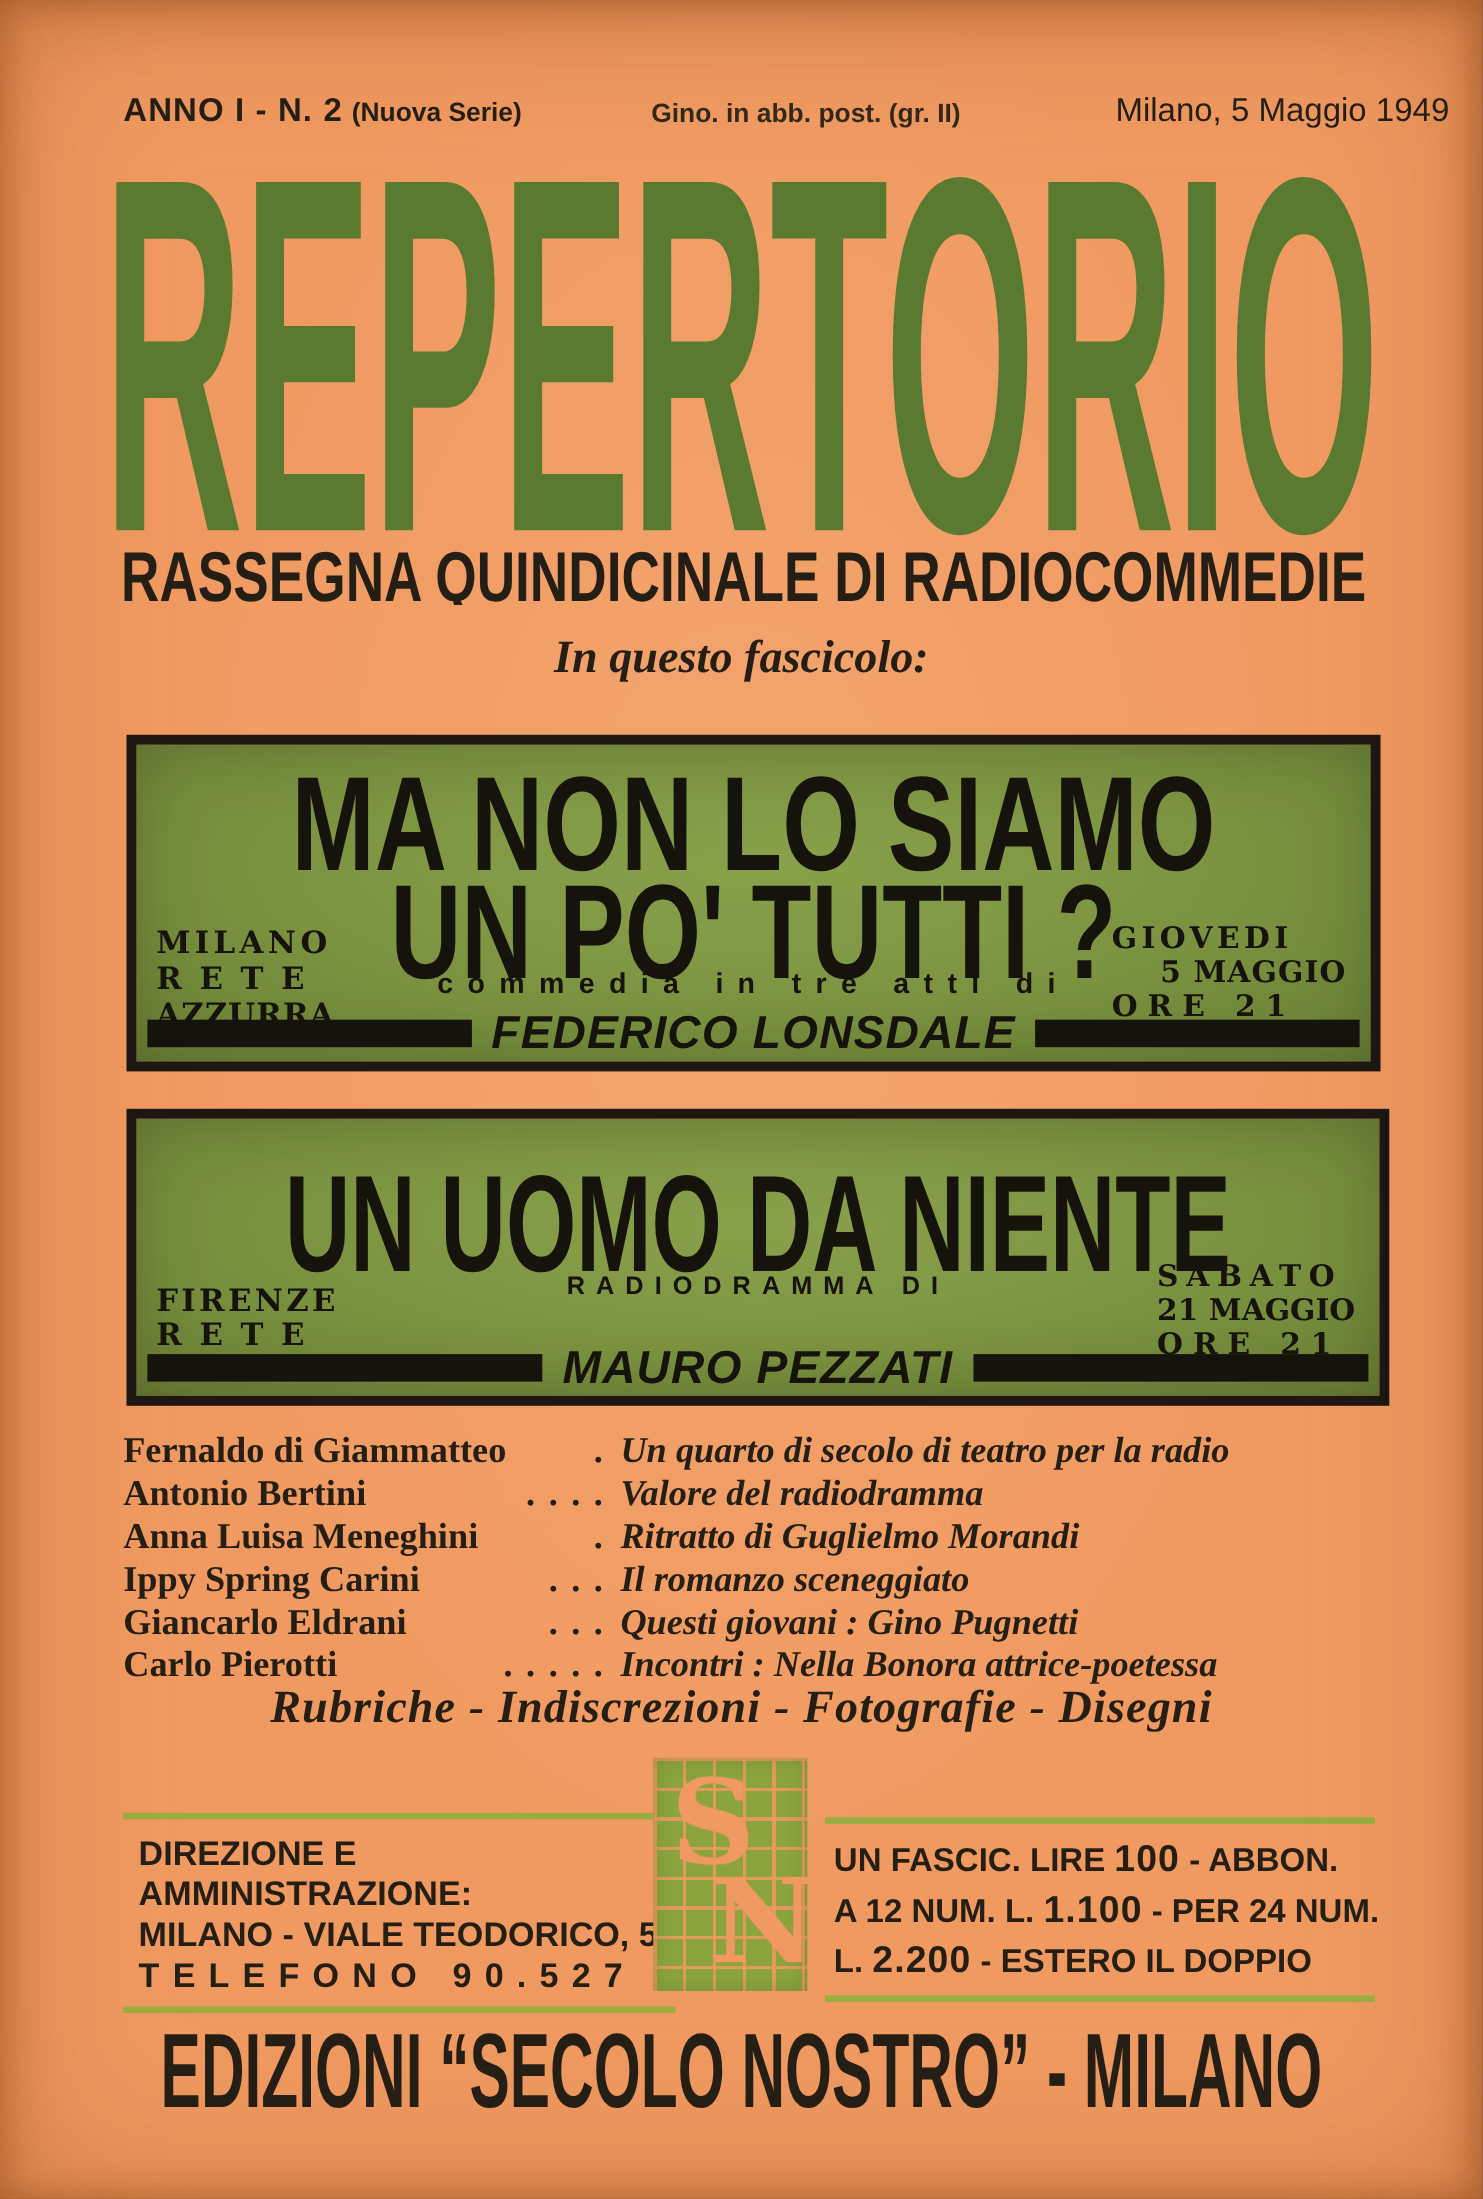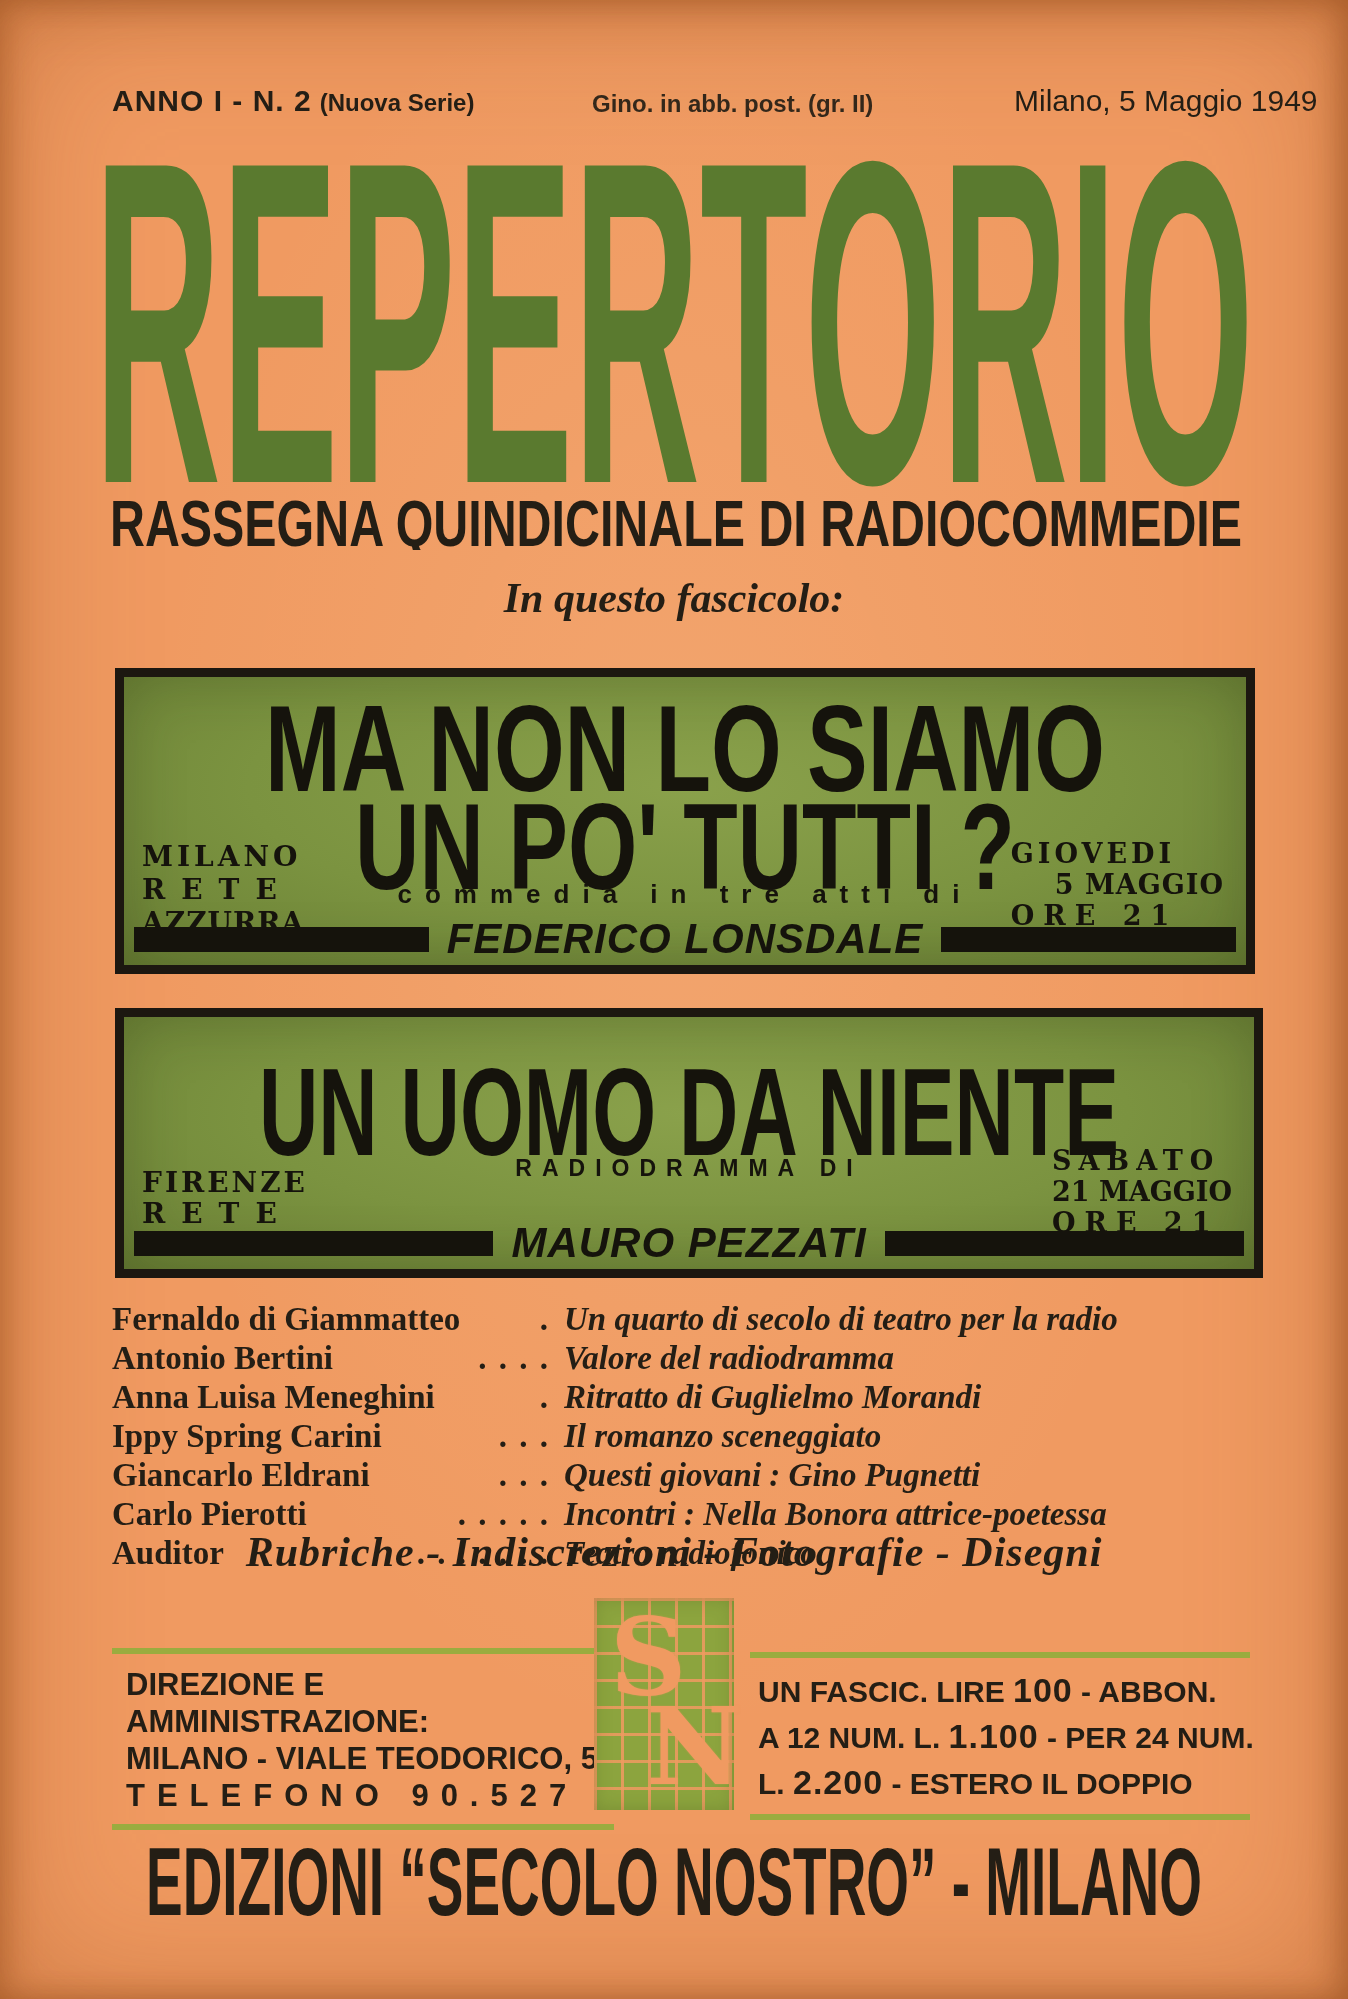--- a/index.html
+++ b/index.html
@@ -177,27 +177,20 @@
         </div>
       <div class="toc-title">Questi giovani : Gino Pugnetti</div>
     </div>
     <div class="toc-row">
       <div class="toc-left">
           <span>Carlo Pierotti</span>
           <span class="toc-dots">. . . . .</span>
         </div>
       <div class="toc-title">Incontri : Nella Bonora attrice-poetessa</div>
     </div>
-    <div class="toc-row">
-      <div class="toc-left">
-          <span>Auditor</span>
-          <span class="toc-dots">. . . . . . .</span>
-        </div>
-      <div class="toc-title">Teatro radiofonico</div>
-    </div>
   </div>
   <div class="abs rubrics">Rubriche - Indiscrezioni - Fotografie - Disegni</div>
 
   <div class="abs f-left">
     <div>DIREZIONE E AMMINISTRAZIONE:</div>
     <div>MILANO - VIALE TEODORICO, 5</div>
     <div>TELEFONO 90.527</div>
   </div>
 
   <div class="abs logo">

